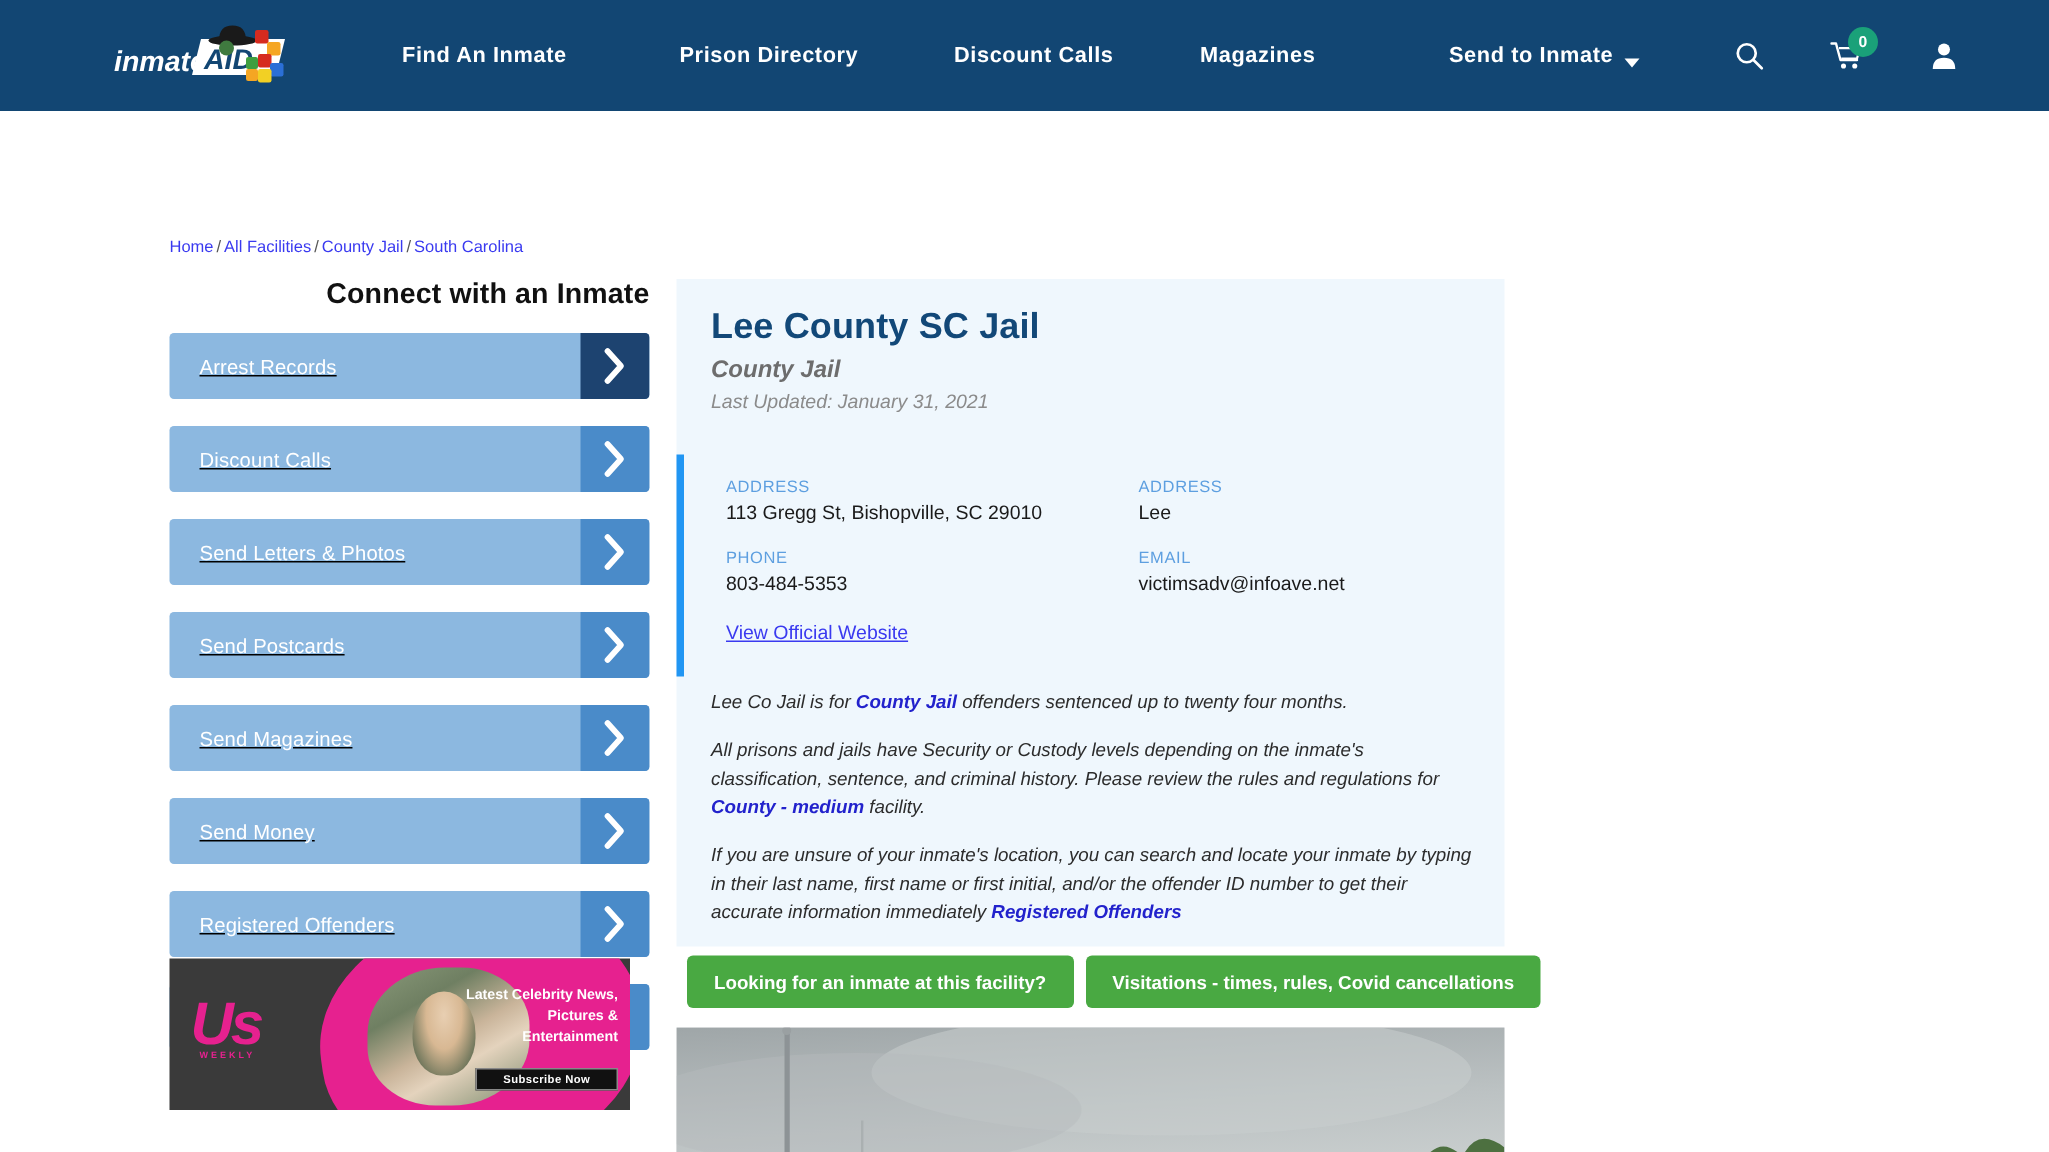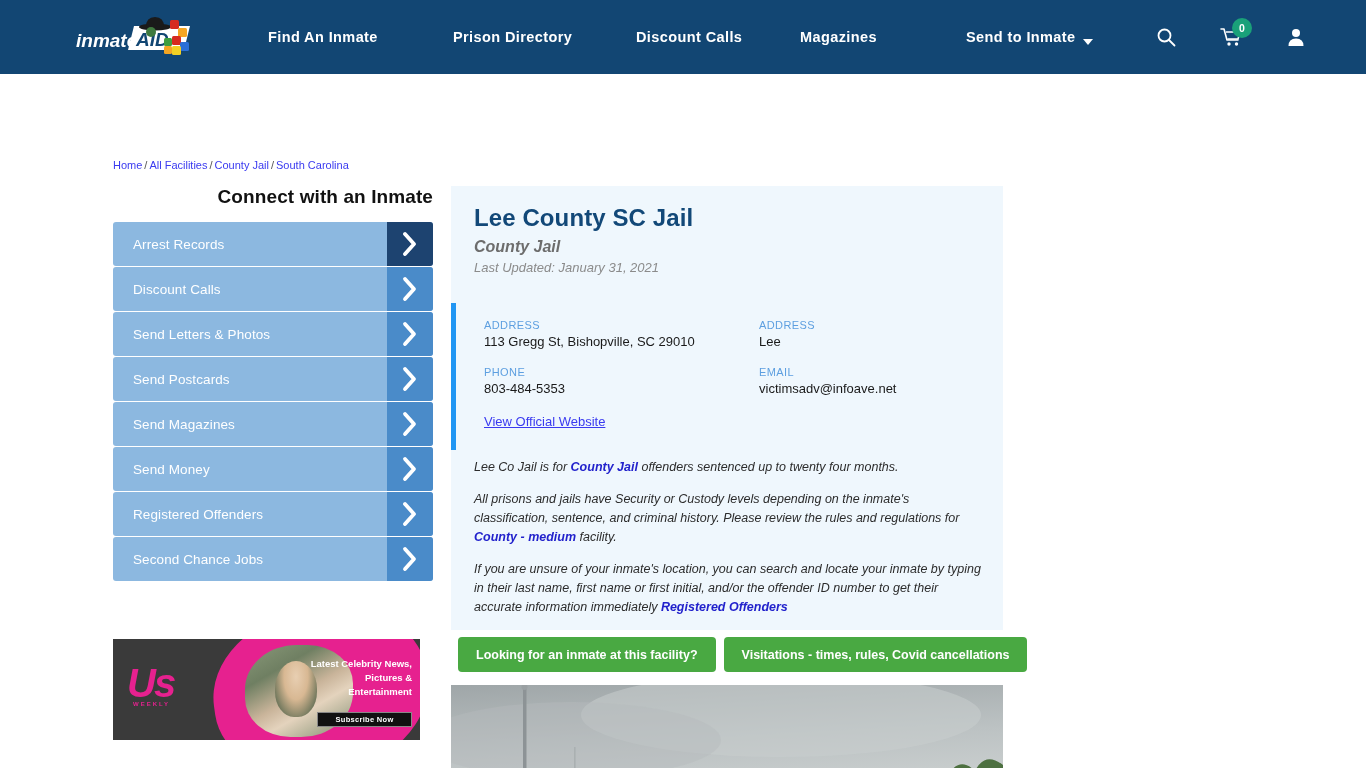--- a/index.html
+++ b/index.html
@@ -99,25 +99,26 @@
     color: #111;
     margin-bottom: 14px;
     letter-spacing: .1px;
     text-align: right;
   }
   .side-btn {
     position: relative;
     height: 44px;
     background: #8cb8e0;
     border-radius: 3px;
-    margin-bottom: 1px;
+    margin-bottom: 18px;
     display: flex;
     align-items: center;
     cursor: pointer;
     overflow: hidden;
+    text-decoration: underline;
   }
   .side-btn-label {
     color: #ffffff;
     font-size: 13.5px;
     padding-left: 20px;
     letter-spacing: .1px;
   }
   .side-arrow {
     position: absolute;
     right: 0; top: 0;

